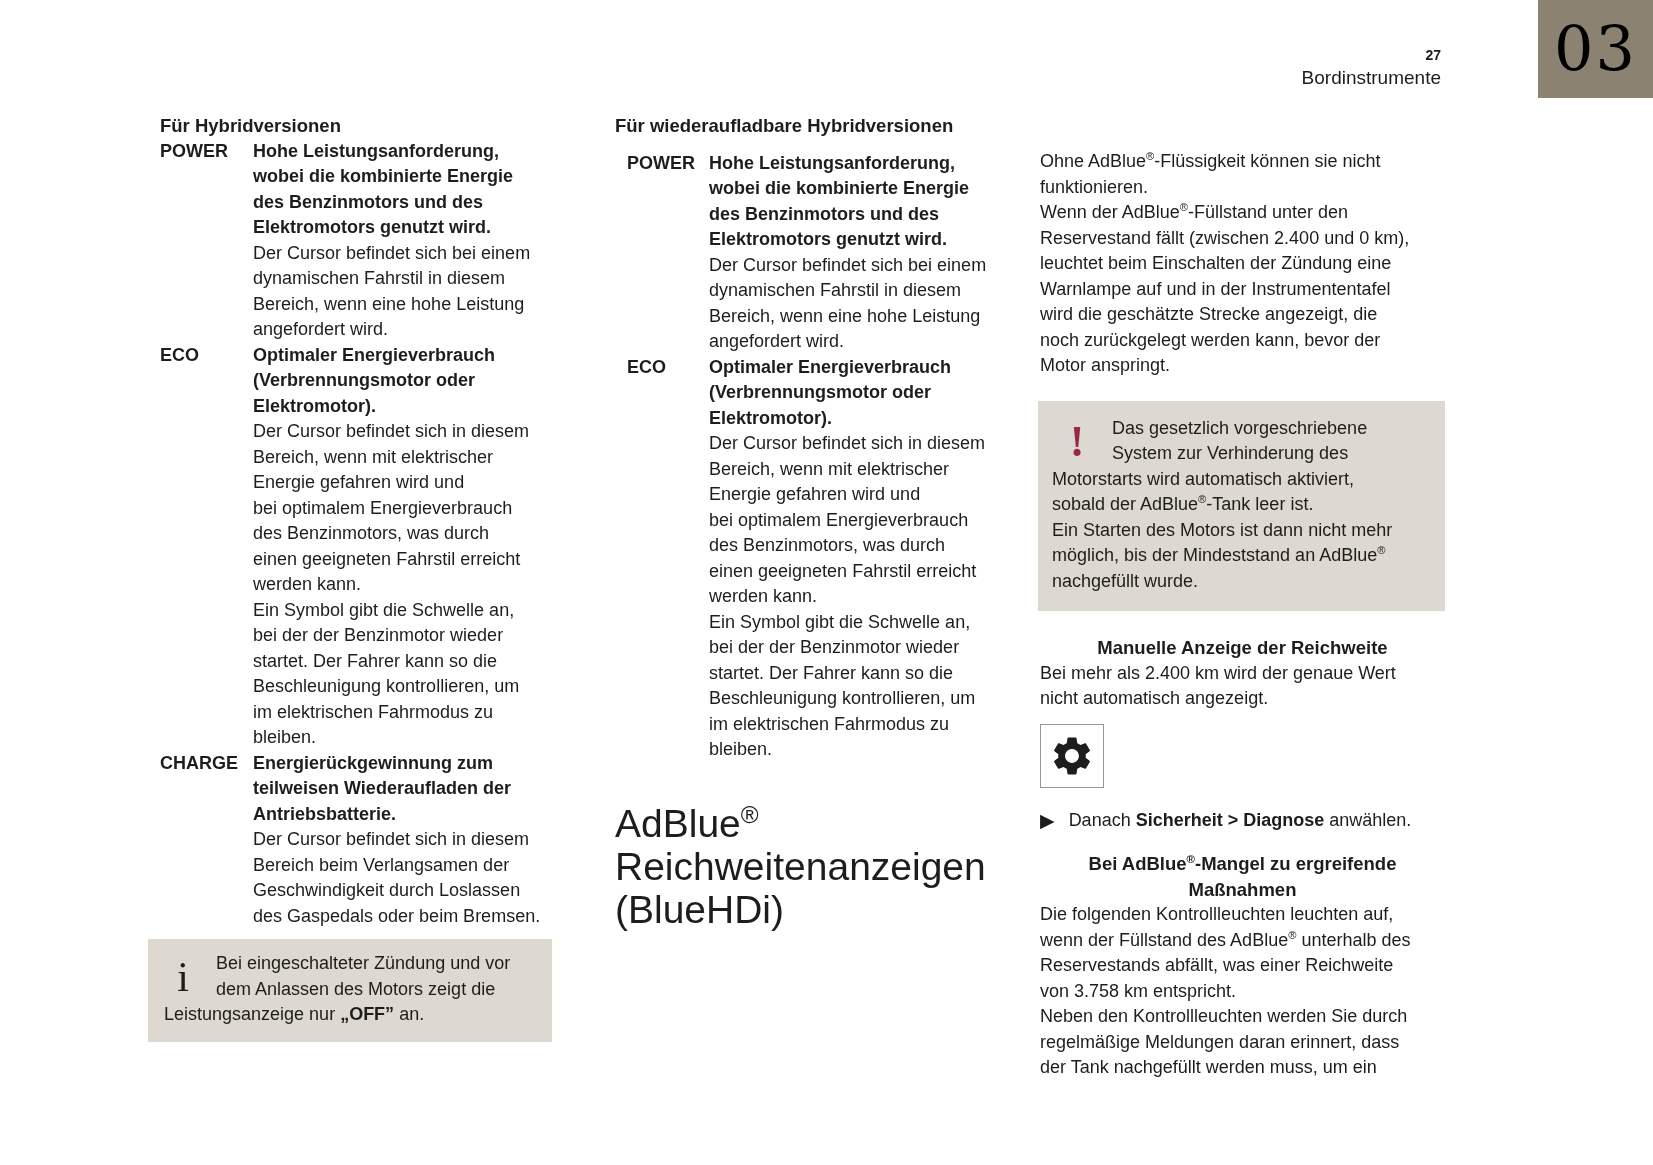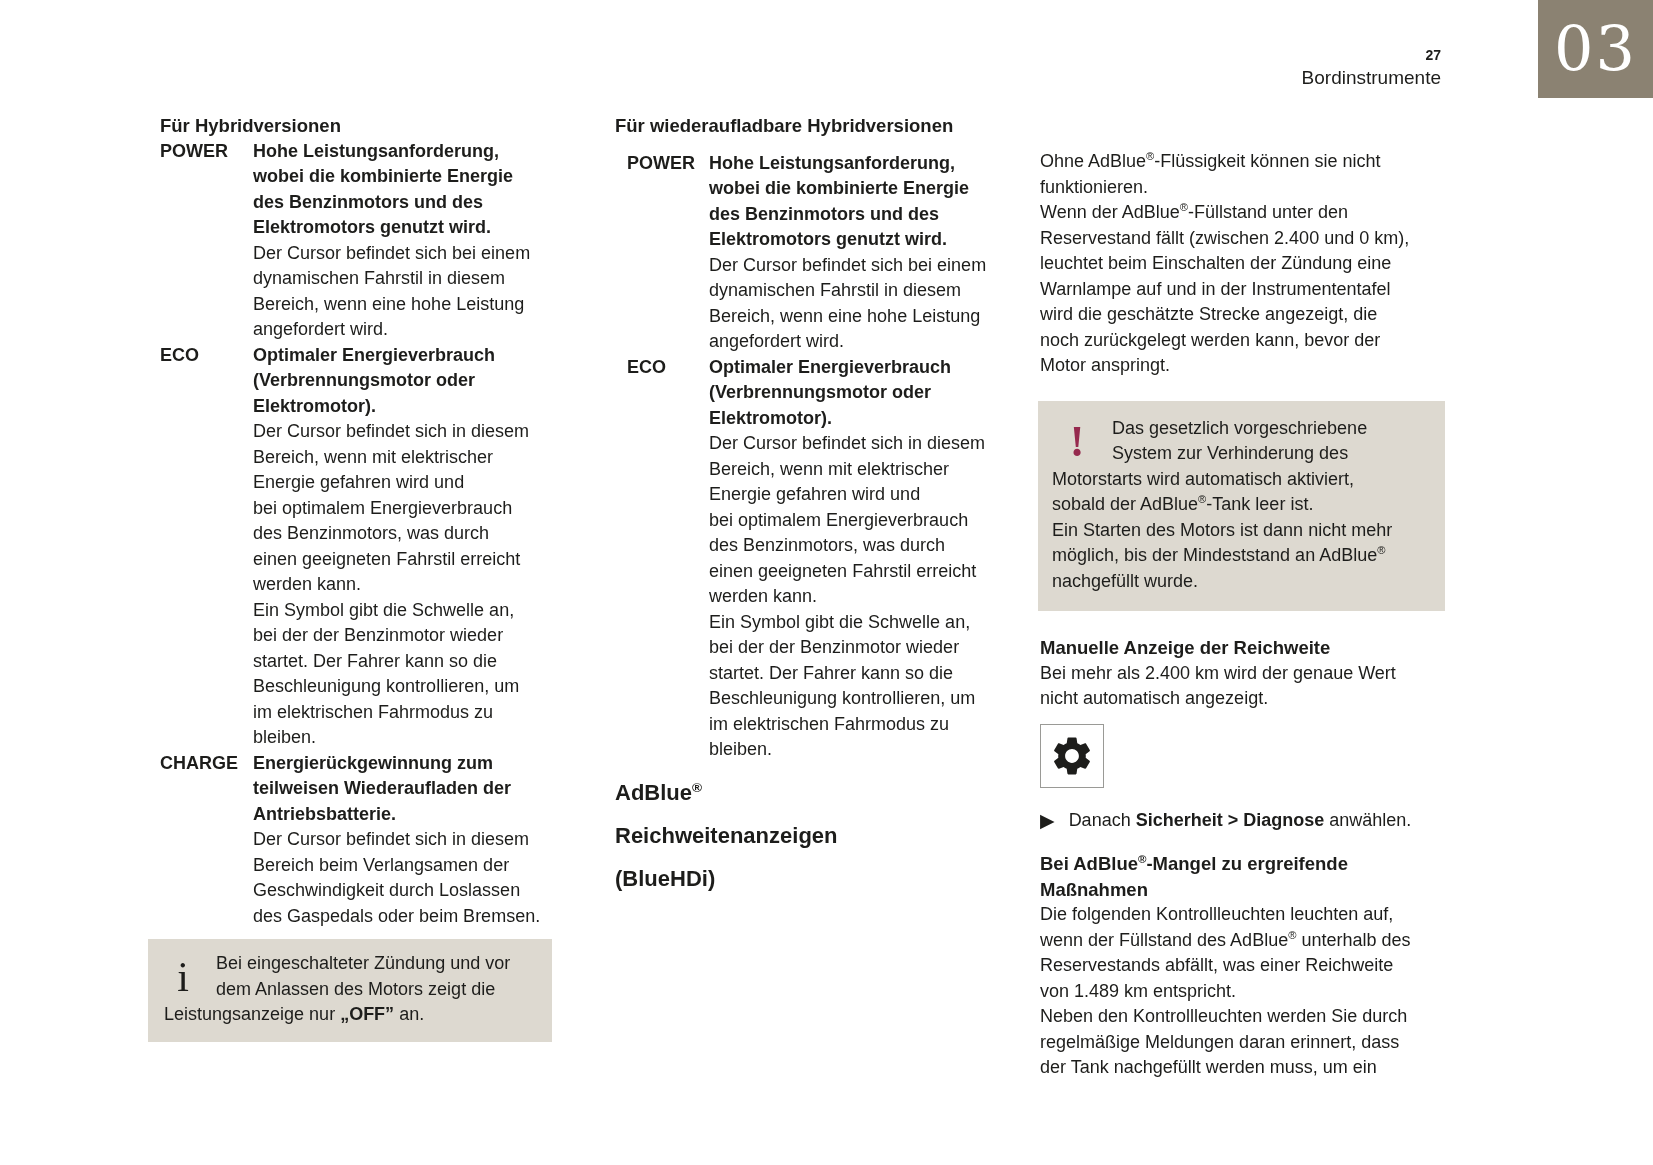--- a/index.html
+++ b/index.html
@@ -17,21 +17,21 @@
     font-size:18px;
     line-height:25.5px;
     overflow:hidden;
   }
   .page{position:relative;width:1653px;height:1165px;}
 
   
   .chapter-badge{
     position:absolute;top:0;right:0;width:115px;height:98px;
     background:var(--accent-box);
-    color:#ffffff;
+    color:#000000;
     font-family:"DejaVu Serif",serif;
     font-size:62px;font-weight:400;letter-spacing:2px;
     display:flex;align-items:center;justify-content:center;
   }
   .page-header{
     position:absolute;top:44px;right:212px;text-align:right;
   }
   .page-header .page-number{font-weight:700;font-size:14px;display:block;line-height:22px;}
   .page-header .section-title{font-size:19px;display:block;line-height:24px;text-align:right;}
 
@@ -82,27 +82,27 @@
     font-family:"Liberation Serif",serif;
     font-weight:700;
     font-size:44px;line-height:50px;
     color:var(--warning-icon);
     margin:1px 26px 0 16px;
     text-align:center;
   }
 
   
   .h-large{
-    font-size:22px;line-height:43px;font-weight:700;
-    margin-top:8px;white-space:pre-line;
+    font-size:39px;line-height:43px;font-weight:400;
+    margin-top:39px;white-space:pre-line;
   }
   .col-2 .para{margin-top:17px;}
 
   
-  .h-bold{font-weight:700;font-size:18.5px;white-space:pre-line;}
+  .h-bold{font-weight:700;font-size:18.5px;white-space:pre-line;text-align:center;}
   .mt-24{margin-top:24px;}
   .mt-18{margin-top:18px;}
   .gear-row{display:flex;margin-top:12px;}
   .gear-frame{
     width:64px;height:64px;flex-shrink:0;
     border:1px solid #9a9a96;
     display:flex;align-items:center;justify-content:center;
     margin-right:16px;background:#fff;
   }
   .gear-frame svg{width:46px;height:46px;display:block;}
@@ -266,20 +266,20 @@
       <div class="action-row">
         <span class="action-arrow">▶</span>
         <span class="rich"><span>Danach </span><span style="font-weight: 700;">Sicherheit &gt; Diagnose</span><span> anwählen.</span></span>
       </div>
 
       <div class="h-bold mt-18"><span style="font-weight: 700;">Bei AdBlue</span><sup style="font-weight: 700;">®</sup><span style="font-weight: 700;">-Mangel zu ergreifende
 Maßnahmen</span></div>
       <p class="rich"><span>Die folgenden Kontrollleuchten leuchten auf,
 wenn der Füllstand des AdBlue</span><sup>®</sup><span> unterhalb des
 Reservestands abfällt, was einer Reichweite
-von 1.489 km entspricht.
+von 3.758 km entspricht.
 Neben den Kontrollleuchten werden Sie durch
 regelmäßige Meldungen daran erinnert, dass
 der Tank nachgefüllt werden muss, um ein</span></p>
     </div>
 
   </div>
 </div>
 
 </body></html>

